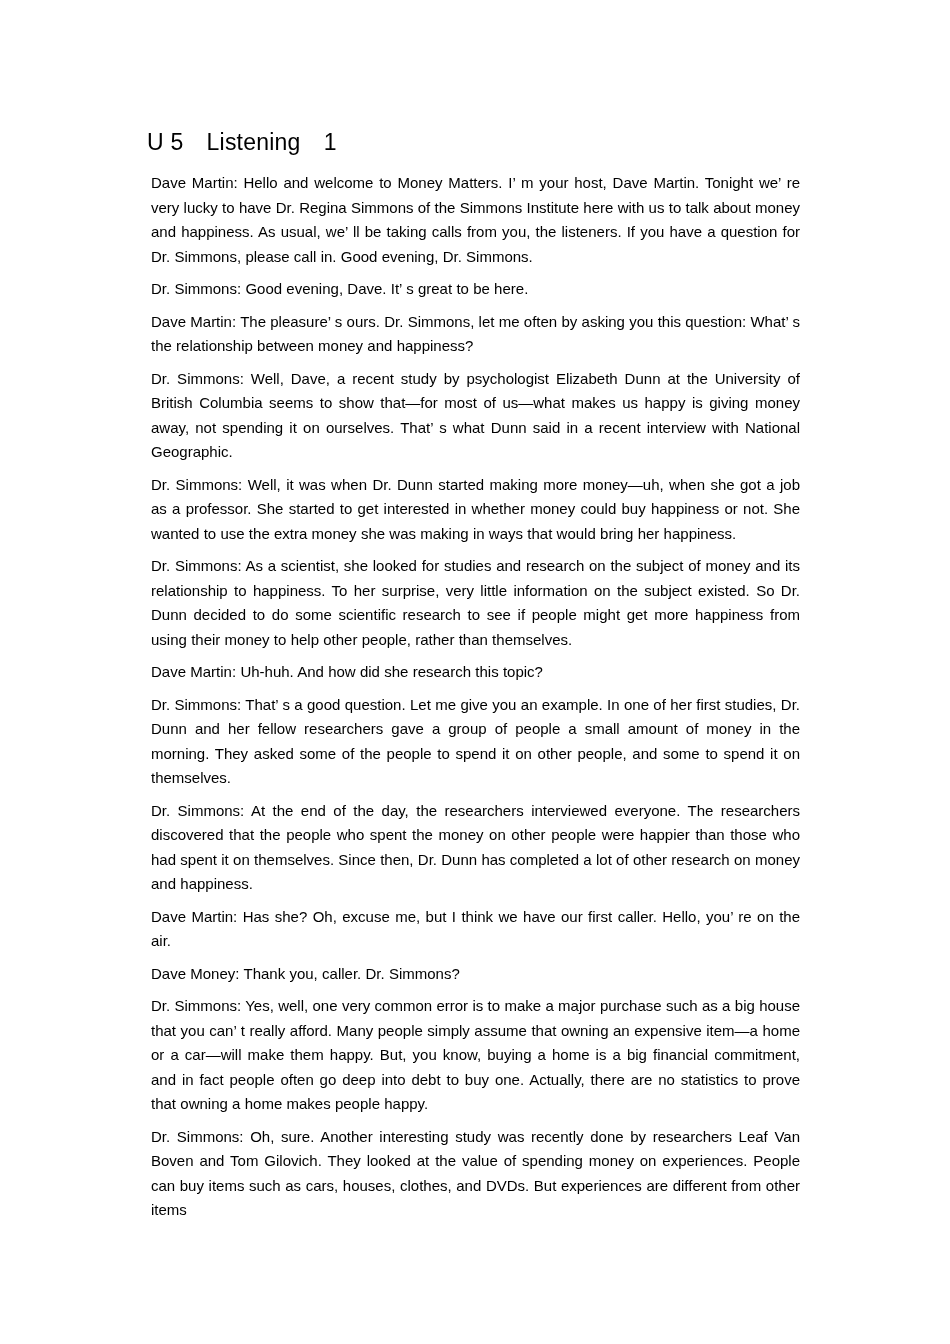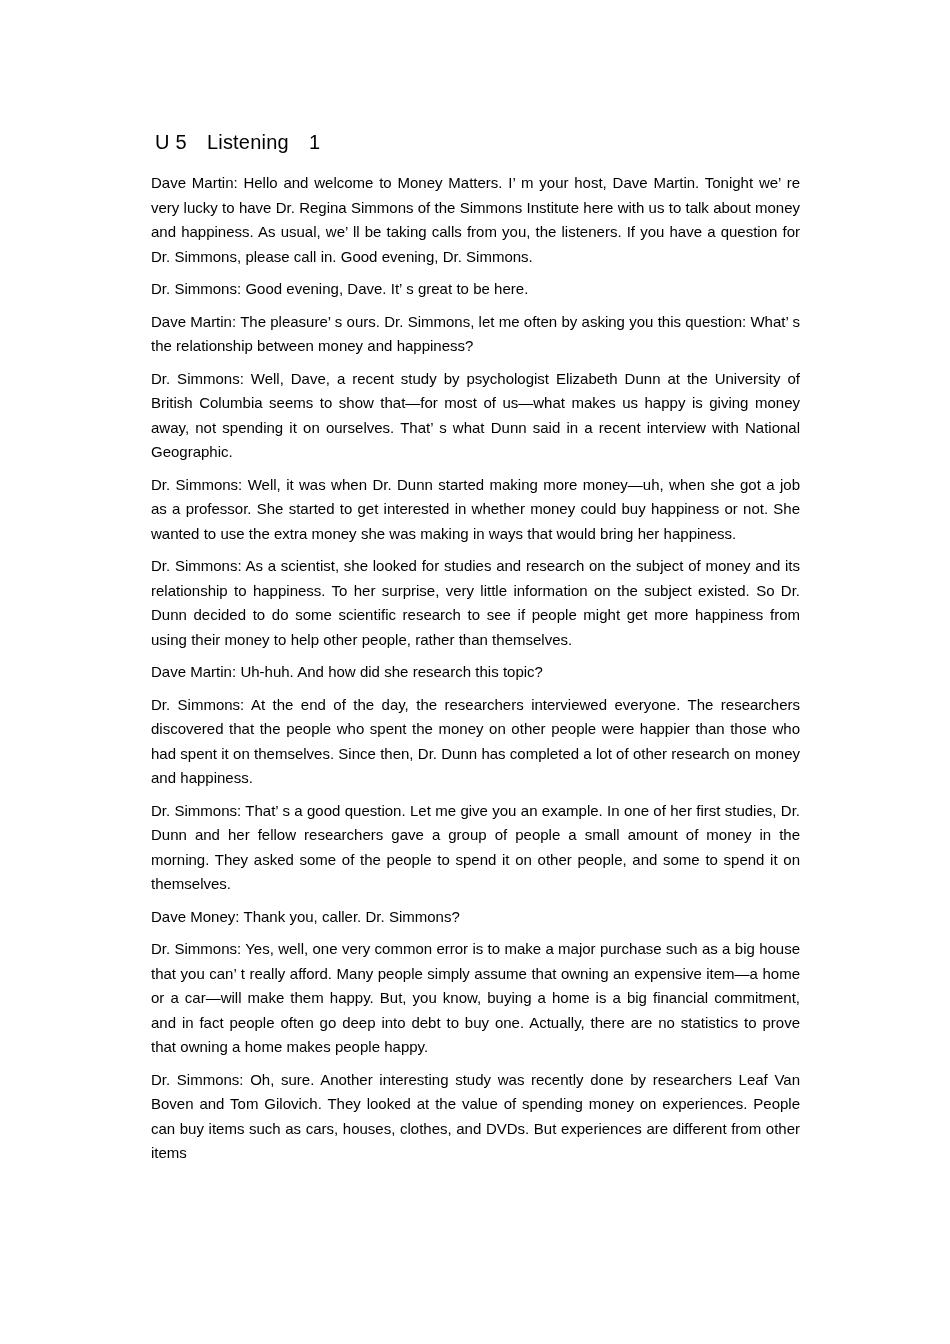--- a/index.html
+++ b/index.html
@@ -24,24 +24,24 @@
   }
 
   .content {
     position: absolute;
     left: 143px;
     top: 125px;
     width: 665px;
   }
 
   .doc-title {
-    font-size: 20px;
+    font-size: 23px;
     font-weight: normal;
     line-height: 34px;
-    margin: 0 0 12px 12px;
+    margin: 0 0 12px 4px;
     letter-spacing: 0.2px;
     white-space: pre;
   }
 
   .para {
     font-size: 15px;
     line-height: 24.5px;
     margin: 8px;
     text-align: justify;
     text-justify: inter-word;
@@ -58,20 +58,21 @@
 
     <h1 class="doc-title">U 5　Listening　1</h1>
 
     <p class="para">Dave Martin: Hello and welcome to Money Matters. I’ m your host, Dave Martin. Tonight we’ re very lucky to have Dr. Regina Simmons of the Simmons Institute here with us to talk about money and happiness. As usual, we’ ll be taking calls from you, the listeners. If you have a question for Dr. Simmons, please call in. Good evening, Dr. Simmons.</p>
     <p class="para">Dr. Simmons: Good evening, Dave. It’ s great to be here.</p>
     <p class="para">Dave Martin: The pleasure’ s ours. Dr. Simmons, let me often by asking you this question: What’ s the relationship between money and happiness?</p>
     <p class="para">Dr. Simmons: Well, Dave, a recent study by psychologist Elizabeth Dunn at the University of British Columbia seems to show that—for most of us—what makes us happy is giving money away, not spending it on ourselves. That’ s what Dunn said in a recent interview with National Geographic.</p>
     <p class="para">Dr. Simmons: Well, it was when Dr. Dunn started making more money—uh, when she got a job as a professor. She started to get interested in whether money could buy happiness or not. She wanted to use the extra money she was making in ways that would bring her happiness.</p>
     <p class="para">Dr. Simmons: As a scientist, she looked for studies and research on the subject of money and its relationship to happiness. To her surprise, very little information on the subject existed. So Dr. Dunn decided to do some scientific research to see if people might get more happiness from using their money to help other people, rather than themselves.</p>
     <p class="para">Dave Martin: Uh-huh. And how did she research this topic?</p>
+    <p class="para">Dr. Simmons: That’ s a good question. Let me give you an example. In one of her first studies, Dr. Dunn and her fellow researchers gave a group of people a small amount of money in the morning. They asked some of the people to spend it on other people, and some to spend it on themselves.</p>
     <p class="para">Dr. Simmons: At the end of the day, the researchers interviewed everyone. The researchers discovered that the people who spent the money on other people were happier than those who had spent it on themselves. Since then, Dr. Dunn has completed a lot of other research on money and happiness.</p>
-    <p class="para">Dr. Simmons: That’ s a good question. Let me give you an example. In one of her first studies, Dr. Dunn and her fellow researchers gave a group of people a small amount of money in the morning. They asked some of the people to spend it on other people, and some to spend it on themselves.</p>
+    <p class="para">Dave Martin: Has she? Oh, excuse me, but I think we have our first caller. Hello, you’ re on the air.</p>
     <p class="para">Dave Money: Thank you, caller. Dr. Simmons?</p>
     <p class="para">Dr. Simmons: Yes, well, one very common error is to make a major purchase such as a big house that you can’ t really afford. Many people simply assume that owning an expensive item—a home or a car—will make them happy. But, you know, buying a home is a big financial commitment, and in fact people often go deep into debt to buy one. Actually, there are no statistics to prove that owning a home makes people happy.</p>
     <p class="para">Dr. Simmons: Oh, sure. Another interesting study was recently done by researchers Leaf Van Boven and Tom Gilovich. They looked at the value of spending money on experiences. People can buy items such as cars, houses, clothes, and DVDs. But experiences are different from other items</p>
 
   </div>
 </div>
 
 </body></html>

